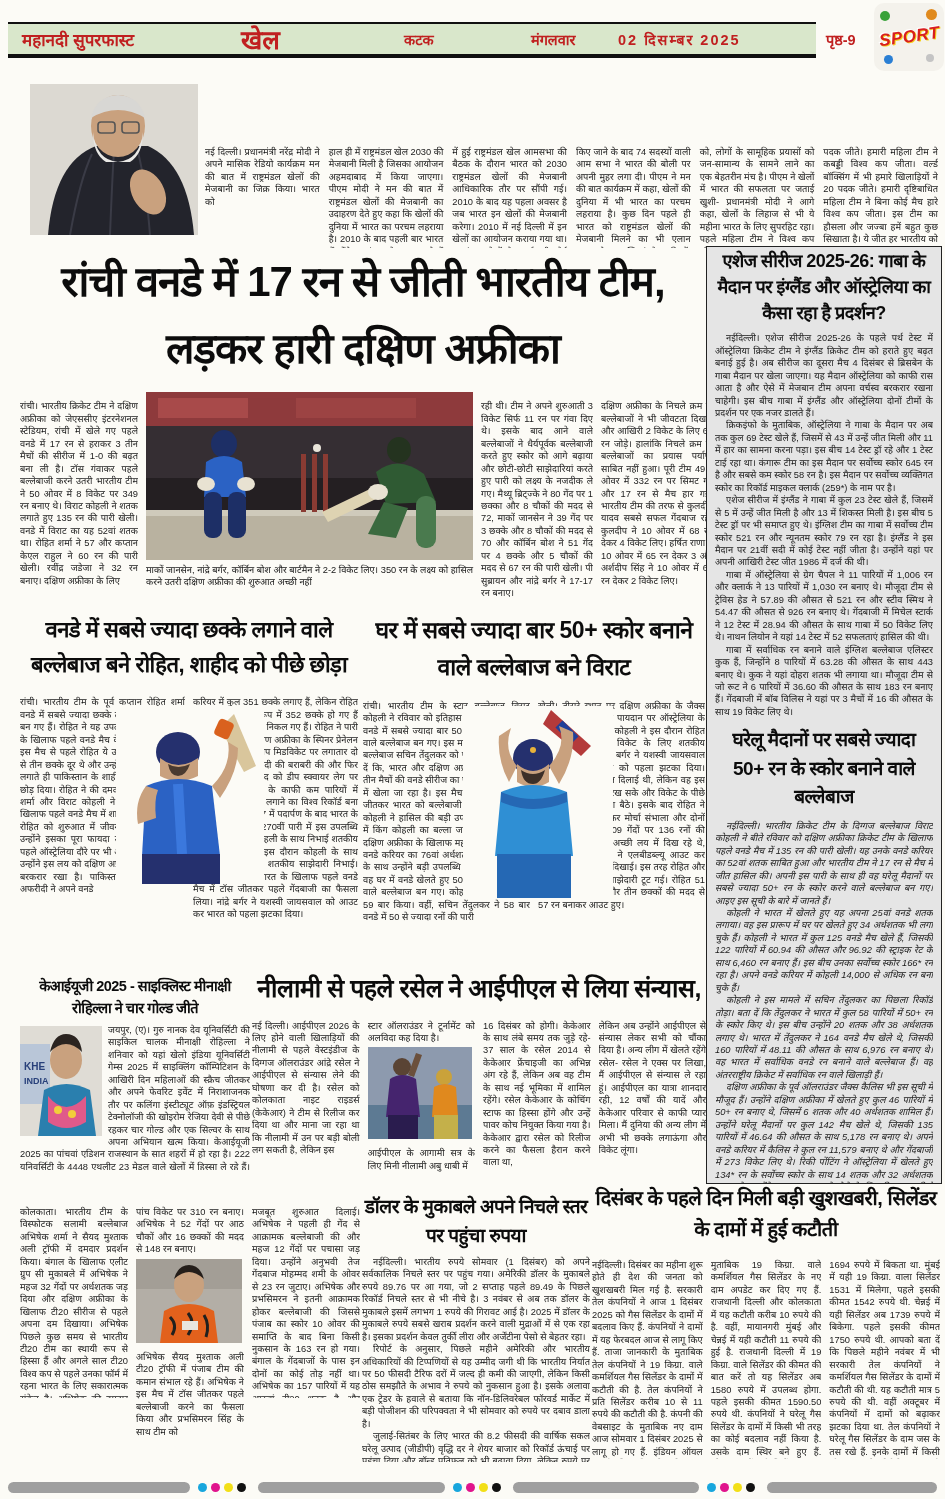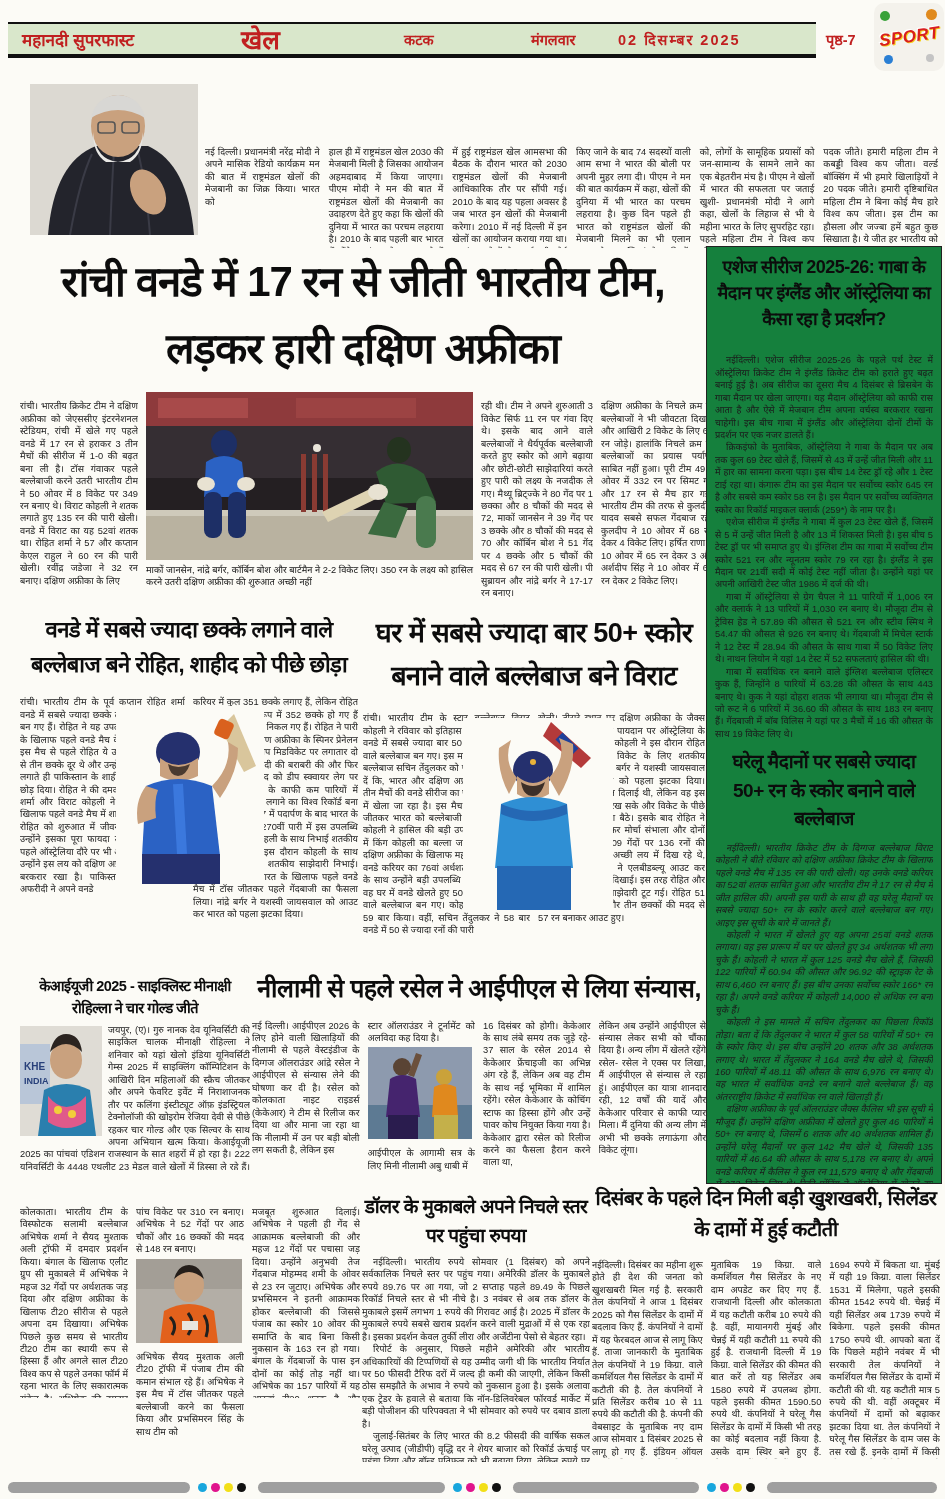--- a/index.html
+++ b/index.html
@@ -23,40 +23,40 @@
   .sport-logo{left:874px;top:3px;width:70px;height:68px;background:#f4f2ec;border-radius:10px;
               display:flex;align-items:center;justify-content:center;overflow:hidden;}
   .sport-word{font-weight:bold;font-style:italic;font-size:17px;color:#d81f1f;
               text-shadow:1px 1px 0 #f5d21a,-1px -1px 0 #fff;transform:rotate(-8deg);letter-spacing:.5px;}
   .ball{position:absolute;border-radius:50%;}
 
   
   .ph{display:block;}
 
   
-  .boxed{border:1.4px solid #222;padding:7px 8px;overflow:hidden;background:#15803d;}
+  .boxed{border:1.4px solid #222;padding:1px 8px;overflow:hidden;background:#e5e5e5;}
 
   .capt{font-size:9.3px;line-height:1.3;color:#161616;text-align:justify;}
 
   
   .regbar{height:11px;background:#9f9f9f;border-radius:6px;}
   .dot{width:9px;height:9px;border-radius:50%;display:inline-block;margin-right:4px;}
 </style>
 </head>
 <body>
 
 <div class="page">
 
   <div class="abs masthead">
     <span class="item red" style="left:14px;font-size:17px;">महानदी सुपरफास्ट</span>
     <span class="item red" style="left:233px;font-size:26px;">खेल</span>
     <span class="item red" style="left:396px;font-size:14.5px;">कटक</span>
     <span class="item red" style="left:523px;font-size:14.5px;">मंगलवार</span>
     <span class="item red" style="left:610px;font-size:14.5px;letter-spacing:2px;">02 दिसम्बर 2025</span>
-    <span class="item red" style="left:818px;font-size:14.5px;">पृष्ठ-7</span>
+    <span class="item red" style="left:818px;font-size:14.5px;">पृष्ठ-9</span>
   </div>
   <div class="abs sport-logo">
     <span class="ball" style="left:6px;top:8px;width:10px;height:10px;background:#3aa23a;"></span>
     <span class="ball" style="right:7px;top:6px;width:11px;height:11px;background:#e08a1e;"></span>
     <span class="ball" style="left:10px;bottom:7px;width:9px;height:9px;background:#2a7fd4;"></span>
     <span class="ball" style="right:10px;bottom:9px;width:8px;height:8px;background:#c4c4c4;"></span>
     <span class="sport-word">SPORT</span>
   </div>
 
   <svg class="abs ph" style="left:30px;top:84px;" width="168" height="151" viewBox="0 0 168 151">
@@ -112,21 +112,21 @@
         </svg>
         <div class="capt" style="margin-top:4px;">माकों जानसेन, नांद्रे बर्गर, कॉर्बिन बोश और बार्टमैन ने 2-2 विकेट लिए।  350 रन के लक्ष्य को हासिल करने उतरी दक्षिण अफ्रीका की शुरुआत अच्छी नहीं</div>
       </div>
       <div class="bt" style="width:112px;flex:none;">रही थी। टीम ने अपने शुरुआती 3 विकेट सिर्फ 11 रन पर गंवा दिए थे। इसके बाद आने वाले बल्लेबाजों ने धैर्यपूर्वक बल्लेबाजी करते हुए स्कोर को आगे बढ़ाया और छोटी-छोटी साझेदारियां करते हुए पारी को लक्ष्य के नजदीक ले गए। मैथ्यू ब्रिट्ज्के ने 80 गेंद पर 1 छक्का और 8 चौकों की मदद से 72, माकों जानसेन ने 39 गेंद पर 3 छक्के और 8 चौकों की मदद से 70 और कॉर्बिन बोश ने 51 गेंद पर 4 छक्के और 5 चौकों की मदद से 67 रन की पारी खेली। पी सुब्रायन और नांद्रे बर्गर ने 17-17 रन बनाए।</div>
       <div class="bt" style="width:112px;flex:none;">दक्षिण अफ्रीका के निचले क्रम के बल्लेबाजों ने भी जीवटता दिखाई और आखिरी 2 विकेट के लिए 62 रन जोड़े। हालांकि निचले क्रम के बल्लेबाजों का प्रयास पर्याप्त साबित नहीं हुआ। पूरी टीम 49.2 ओवर में 332 रन पर सिमट गई और 17 रन से मैच हार गई।  भारतीय टीम की तरफ से कुलदीप यादव सबसे सफल गेंदबाज रहे। कुलदीप ने 10 ओवर में 68 रन देकर 4 विकेट लिए। हर्षित राणा ने 10 ओवर में 65 रन देकर 3 और अर्शदीप सिंह ने 10 ओवर में 64 रन देकर 2 विकेट लिए।</div>
     </div>
   </div>
 
   <div class="abs boxed" style="left:706px;top:246px;width:236px;height:938px;">
     <div class="hl" style="font-size:18px;line-height:1.45;">एशेज सीरीज 2025-26: गाबा के मैदान पर इंग्लैंड और ऑस्ट्रेलिया का कैसा रहा है प्रदर्शन?</div>
-    <div class="bt" style="margin-top:22px;">
+    <div class="bt" style="margin-top:6px;">
       <p>नईदिल्ली। एशेज सीरीज 2025-26 के पहले पर्थ टेस्ट में ऑस्ट्रेलिया क्रिकेट टीम ने इंग्लैंड क्रिकेट टीम को हराते हुए बढ़त बनाई हुई है। अब सीरीज का दूसरा मैच 4 दिसंबर से ब्रिसबेन के गाबा मैदान पर खेला जाएगा। यह मैदान ऑस्ट्रेलिया को काफी रास आता है और ऐसे में मेजबान टीम अपना वर्चस्व बरकरार रखना चाहेगी। इस बीच गाबा में इंग्लैंड और ऑस्ट्रेलिया दोनों टीमों के प्रदर्शन पर एक नजर डालते हैं।</p>
       <p>क्रिकइंफो के मुताबिक, ऑस्ट्रेलिया ने गाबा के मैदान पर अब तक कुल 69 टेस्ट खेले हैं, जिसमें से 43 में उन्हें जीत मिली और 11 में हार का सामना करना पड़ा। इस बीच 14 टेस्ट ड्रॉ रहे और 1 टेस्ट टाई रहा था। कंगारू टीम का इस मैदान पर सर्वोच्च स्कोर 645 रन है और सबसे कम स्कोर 58 रन है। इस मैदान पर सर्वोच्च व्यक्तिगत स्कोर का रिकॉर्ड माइकल क्लार्क (259*) के नाम पर है।</p>
       <p>एशेज सीरीज में इंग्लैंड ने गाबा में कुल 23 टेस्ट खेले हैं, जिसमें से 5 में उन्हें जीत मिली है और 13 में शिकस्त मिली है। इस बीच 5 टेस्ट ड्रॉ पर भी समाप्त हुए थे। इंग्लिश टीम का गाबा में सर्वोच्च टीम स्कोर 521 रन और न्यूनतम स्कोर 79 रन रहा है। इंग्लैंड ने इस मैदान पर 21वीं सदी में कोई टेस्ट नहीं जीता है। उन्होंने यहां पर अपनी आखिरी टेस्ट जीत 1986 में दर्ज की थी।</p>
       <p>गाबा में ऑस्ट्रेलिया से ग्रेग चैपल ने 11 पारियों में 1,006 रन और क्लार्क ने 13 पारियों में 1,030 रन बनाए थे। मौजूदा टीम से ट्रेविस हेड ने 57.89 की औसत से 521 रन और स्टीव स्मिथ ने 54.47 की औसत से 926 रन बनाए थे। गेंदबाजी में मिचेल स्टार्क ने 12 टेस्ट में 28.94 की औसत के साथ गाबा में 50 विकेट लिए थे। नाथन लियोन ने यहां 14 टेस्ट में 52 सफलताएं हासिल की थी।</p>
       <p>गाबा में सर्वाधिक रन बनाने वाले इंग्लिश बल्लेबाज एलिस्टर कुक हैं, जिन्होंने 8 पारियों में 63.28 की औसत के साथ 443 बनाए थे। कुक ने यहां दोहरा शतक भी लगाया था। मौजूदा टीम से जो रूट ने 6 पारियों में 36.60 की औसत के साथ 183 रन बनाए हैं। गेंदबाजी में बॉब विलिस ने यहां पर 3 मैचों में 16 की औसत के साथ 19 विकेट लिए थे।</p>
     </div>
     <div class="hl" style="font-size:19px;line-height:1.5;margin-top:8px;">घरेलू मैदानों पर सबसे ज्यादा 50+ रन के स्कोर बनाने वाले बल्लेबाज</div>
     <div class="bt" style="font-style:italic;">
       <p>नईदिल्ली। भारतीय क्रिकेट टीम के दिग्गज बल्लेबाज विराट कोहली ने बीते रविवार को दक्षिण अफ्रीका क्रिकेट टीम के खिलाफ पहले वनडे मैच में 135 रन की पारी खेली। यह उनके वनडे करियर का 52वां शतक साबित हुआ और भारतीय टीम ने 17 रन से मैच में जीत हासिल की। अपनी इस पारी के साथ ही वह घरेलू मैदानों पर सबसे ज्यादा 50+ रन के स्कोर करने वाले बल्लेबाज बन गए। आइए इस सूची के बारे में जानते हैं।</p>
       <p>कोहली ने भारत में खेलते हुए यह अपना 25वां वनडे शतक लगाया। वह इस प्रारूप में घर पर खेलते हुए 34 अर्धशतक भी लगा चुके हैं। कोहली ने भारत में कुल 125 वनडे मैच खेले हैं, जिसकी 122 पारियों में 60.94 की औसत और 96.92 की स्ट्राइक रेट के साथ 6,460 रन बनाए हैं। इस बीच उनका सर्वोच्च स्कोर 166* रन रहा है। अपने वनडे करियर में कोहली 14,000 से अधिक रन बना चुके हैं।</p>
@@ -152,21 +152,21 @@
         <path d="M30 80 Q62 66 96 80 L104 150 L26 150 Z" fill="#2b62c4"></path>
         <path d="M62 78 L66 148" stroke="#3b78dd" stroke-width="10"></path>
         <path d="M96 80 Q116 60 112 36 L122 42 Q122 66 104 92 Z" fill="#c9a17e"></path>
         <path d="M30 80 Q18 96 22 118 L40 112 Q38 94 42 84 Z" fill="#c9a17e"></path>
         <rect x="26" y="148" width="78" height="30" fill="#25306e"></rect>
       </svg>
     </div>
   </div>
 
   <div class="abs" style="left:363px;top:612px;width:342px;height:360px;overflow:hidden;">
-    <div class="hl" style="font-size:27px;line-height:1.6;">घर में सबसे ज्यादा बार 50+ स्कोर बनाने वाले बल्लेबाज बने विराट</div>
+    <div class="hl" style="font-size:23px;line-height:1.6;">घर में सबसे ज्यादा बार 50+ स्कोर बनाने वाले बल्लेबाज बने विराट</div>
     <div style="position:relative;margin-top:6px;height:278px;">
       <div class="cols gap8" style="height:278px;">
         <div class="bt">रांची। भारतीय टीम के स्टार बल्लेबाज विराट कोहली ने रविवार को इतिहास रच दिया। वह घर में वनडे में सबसे ज्यादा बार 50 से ज्यादा रन बनाने वाले बल्लेबाज बन गए। इस मामले में उन्होंने महान बल्लेबाज सचिन तेंदुलकर को पीछे छोड़ दिया। बता दें कि, भारत और दक्षिण अफ्रीका के बीच आज तीन मैचों की वनडे सीरीज का पहला मुकाबला रांची में खेला जा रहा है। इस मैच में मेहमानों ने टॉस जीतकर भारत को बल्लेबाजी का न्योता दिया है।  कोहली ने हासिल की बड़ी उपलब्धि- इस मुकाबले में किंग कोहली का बल्ला जमकर गरजा। उन्होंने दक्षिण अफ्रीका के खिलाफ महज 48 गेंदों में अपने वनडे करियर का 76वां अर्धशतक पूरा किया। इसी के साथ उन्होंने बड़ी उपलब्धि भी हासिल कर ली। वह घर में वनडे खेलते हुए 50 से ज्यादा रन बनाने वाले बल्लेबाज बन गए। कोहली ने यह कारनामा 59 बार किया। वहीं, सचिन तेंदुलकर ने 58 बार वनडे में 50 से ज्यादा रनों की पारी</div>
         <div class="bt">खेली। तीसरे स्थान पर दक्षिण अफ्रीका के जैक्स कैलिस हैं जबकि चौथे पायदान पर ऑस्ट्रेलिया के रिकी पोंटिंग हैं।  विराट कोहली ने इस दौरान रोहित शर्मा के साथ दूसरे विकेट के लिए शतकीय साझेदारी निभाई। नांद्रे बर्गर ने यशस्वी जायसवाल को आउट कर भारत को पहला झटका दिया। यशस्वी ने तेज शुरुआत दिलाई थी, लेकिन वह इस लय को बरकरार नहीं रख सके और विकेट के पीछे डि कॉक को कैच थमा बैठे। इसके बाद रोहित ने कोहली के साथ मिलकर मोर्चा संभाला और दोनों बल्लेबाजों के बीच 109 गेंदों पर 136 रनों की साझेदारी हुई। रोहित अच्छी लय में दिख रहे थे, लेकिन माकों जानसेन ने एलबीडब्ल्यू आउट कर उन्हें पवेलियन की राह दिखाई। इस तरह रोहित और कोहली के बीच यह साझेदारी टूट गई। रोहित 51 गेंदों पर पांच चौकों और तीन छक्कों की मदद से 57 रन बनाकर आउट हुए।</div>
       </div>
       <svg class="ph" style="position:absolute;left:100px;top:14px;background:#fcfbf6;" width="150" height="192" viewBox="0 0 150 192">
         <rect width="150" height="192" fill="#fcfbf6"></rect>
         <path d="M88 4 L128 40 L118 50 L80 18 Z" fill="#b43a3a"></path>
         <path d="M96 18 L112 34" stroke="#20409a" stroke-width="10"></path>
         <ellipse cx="70" cy="52" rx="20" ry="19" fill="#25306e"></ellipse>

